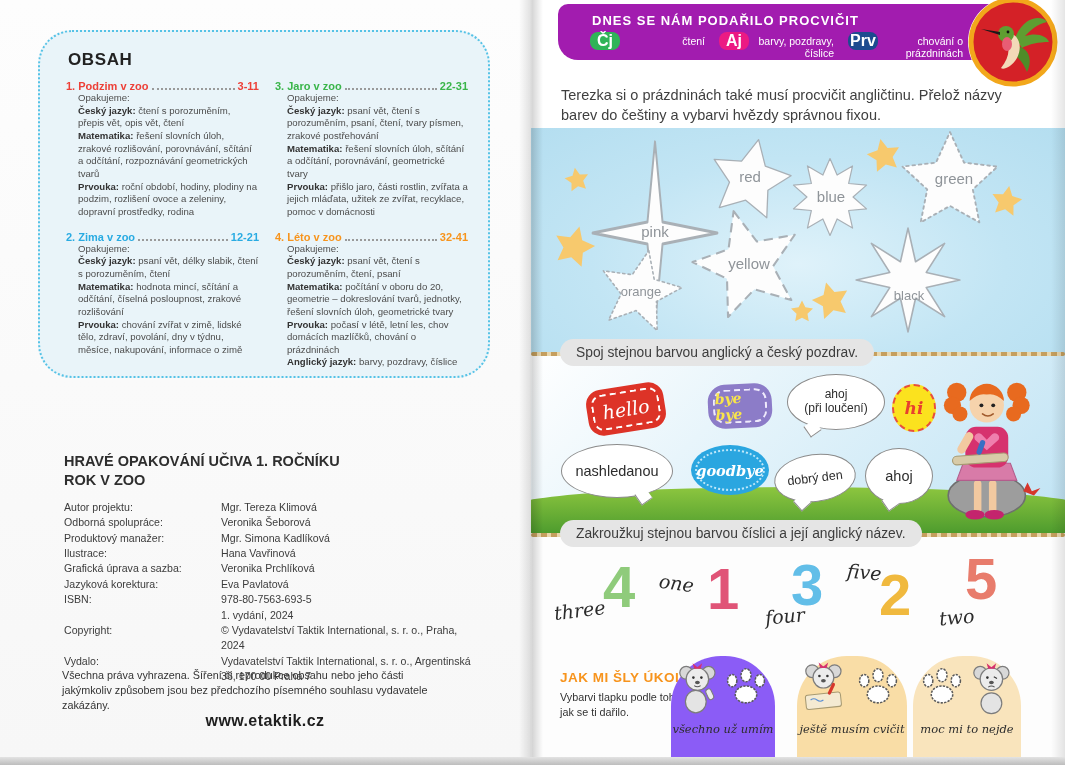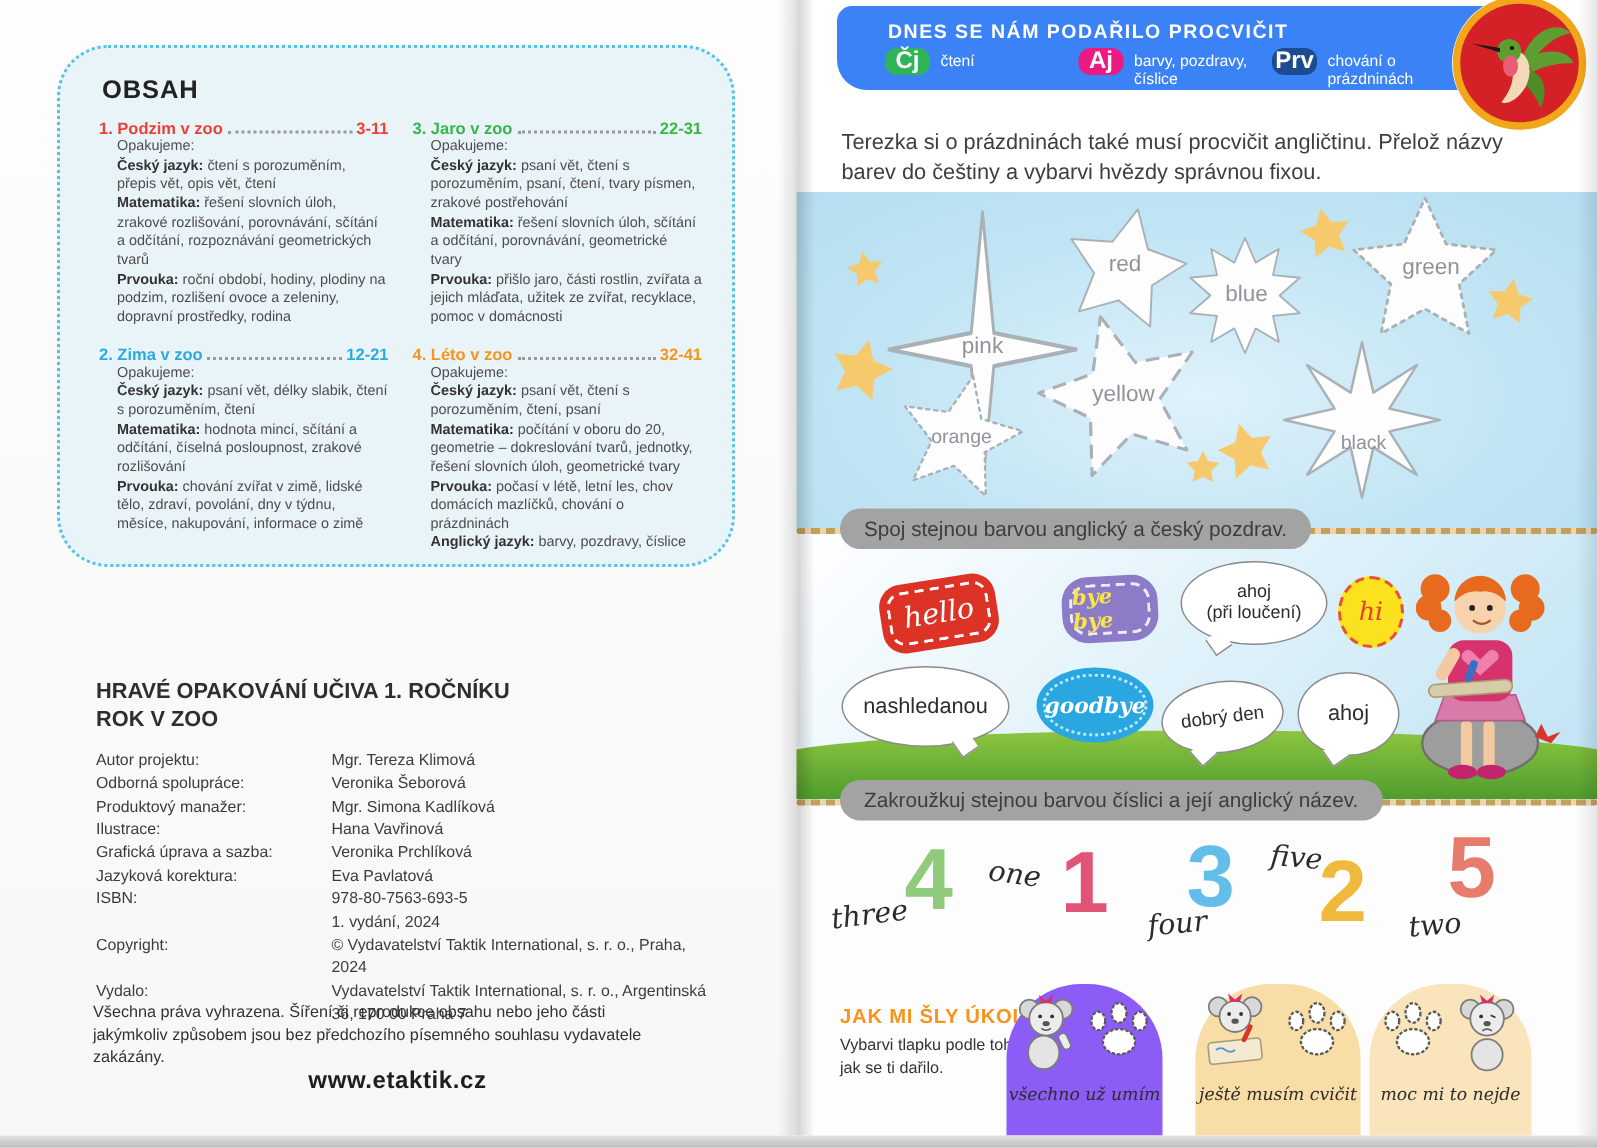--- a/index.html
+++ b/index.html
@@ -40,28 +40,28 @@
   
   .stars-scene{position:absolute;left:0;top:128px;width:534px;height:226px;background:radial-gradient(ellipse at 50% 60%,#dff2fa 0%,#c2e5f4 55%,#b4def0 100%);}
   .stars-scene svg{position:absolute;}
   .star-outline polygon{fill:#fdfdfd;stroke:#a9b0b6;stroke-width:1.5;stroke-linejoin:round;}
   .st-dotted polygon{stroke-dasharray:2.5 3.6;stroke-linecap:round;stroke-width:1.8;}
   .st-dashed polygon{stroke-dasharray:8 5;stroke-width:1.8;}
   .star-deco polygon{fill:#f7c96d;stroke:none;}
   .star-word{position:absolute;transform:translate(-50%,-50%);font-size:15px;color:#8f9499;z-index:3;}
   
   .rope{position:absolute;left:0;width:534px;height:4px;background:repeating-linear-gradient(90deg,#c59f5e 0 6px,#e9d6ab 6px 10px);border-radius:2px;z-index:8;}
-  .pill{position:absolute;background:#a3a3a3;border-radius:16px;padding:6px 16px;font-size:13.8px;color:#3d3d3d;z-index:9;white-space:nowrap;}
+  .pill{position:absolute;background:#e5e5e5;border-radius:16px;padding:6px 16px;font-size:13.8px;color:#3d3d3d;z-index:9;white-space:nowrap;}
   
   .greet-scene{position:absolute;left:0;top:353px;width:534px;height:180px;background:linear-gradient(135deg,#ffffff 0%,#e8f5fb 35%,#bfe3f4 100%);overflow:hidden;}
   .grass{position:absolute;left:-20px;bottom:0;width:574px;height:46px;background:linear-gradient(#8dc63f,#4e9c2e);border-radius:100% 100% 0 0/40px 40px 0 0;}
   .g-badge{position:absolute;display:flex;align-items:center;justify-content:center;box-sizing:border-box;z-index:3;}
   .badge-hello{background:#dd3327;border:2px dashed #ffffff;box-shadow:0 0 0 5px #dd3327;border-radius:10px;color:#fff;font-size:19px;font-family:"DejaVu Serif",serif;font-style:italic;transform:rotate(-9deg);}
   .badge-byebye{background:#8c7cc8;border:2px dashed #efeafc;box-shadow:0 0 0 5px #8c7cc8;border-radius:12px;color:#f9e54a;font-size:14px;font-family:"DejaVu Serif",serif;font-style:italic;font-weight:bold;transform:rotate(-3deg);}
-  .badge-hi{background:#fbe21e;border:2px dashed #e8503a;border-radius:50%;color:#e8402e;font-size:17px;font-weight:normal;font-family:"DejaVu Serif",serif;font-style:italic;}
+  .badge-hi{background:#fbe21e;border:2px dashed #e8503a;border-radius:50%;color:#e8402e;font-size:17px;font-weight:bold;font-family:"DejaVu Serif",serif;font-style:italic;}
   .badge-goodbye{background:#2aa6e0;border:2px dotted #bfe8fa;box-shadow:0 0 0 4px #2aa6e0;border-radius:50%;color:#fff;font-size:14.5px;font-family:"DejaVu Serif",serif;font-style:italic;font-weight:bold;}
   .bubble{position:absolute;background:#fff;border:1.6px solid #8b8b8b;border-radius:50%;display:flex;flex-direction:column;align-items:center;justify-content:center;color:#2c2c2c;z-index:3;text-align:center;}
   .bubble .tail{position:absolute;width:12px;height:12px;background:#fff;border-right:1.6px solid #8b8b8b;border-bottom:1.6px solid #8b8b8b;transform:rotate(55deg);bottom:-6px;}
   .tail-left{left:18px;}
   .tail-right{right:22px;}
   
   .numbers{position:absolute;left:0;top:533px;width:534px;height:117px;background:#fdfdfd;}
   .num-word{position:absolute;font-family:"DejaVu Serif",serif;font-style:italic;font-size:19px;color:#2b2b2b;z-index:2;}
   .num-digit{position:absolute;font-size:58px;font-weight:bold;letter-spacing:-2px;z-index:2;text-shadow:0 0 1px rgba(255,255,255,.6);}
   
@@ -199,21 +199,21 @@
           <span class="credit-value">Vydavatelství Taktik International, s. r. o., Argentinská 36, 170 00 Praha 7</span>
         </div>
     </div>
 
     <div class="rights">Všechna práva vyhrazena. Šíření či reprodukce obsahu nebo jeho části jakýmkoliv způsobem jsou bez předchozího písemného souhlasu vydavatele zakázány.</div>
     <div class="website">www.etaktik.cz</div>
   </div>
 
   <div class="page-right">
 
-    <div class="banner" style="background: #3b82f6;">
+    <div class="banner" style="background: #a21caf; text-align: right;">
       <div class="banner-title">DNES SE NÁM PODAŘILO PROCVIČIT</div>
       <div class="badge-row">
         <div class="badge-chip" style="background: rgb(47, 180, 87);">
             <span>Čj</span>
           </div>
         <div class="badge-label">čtení</div>
         <div class="badge-chip" style="background: rgb(236, 26, 131);">
             <span>Aj</span>
           </div>
         <div class="badge-label">barvy, pozdravy, číslice</div>

